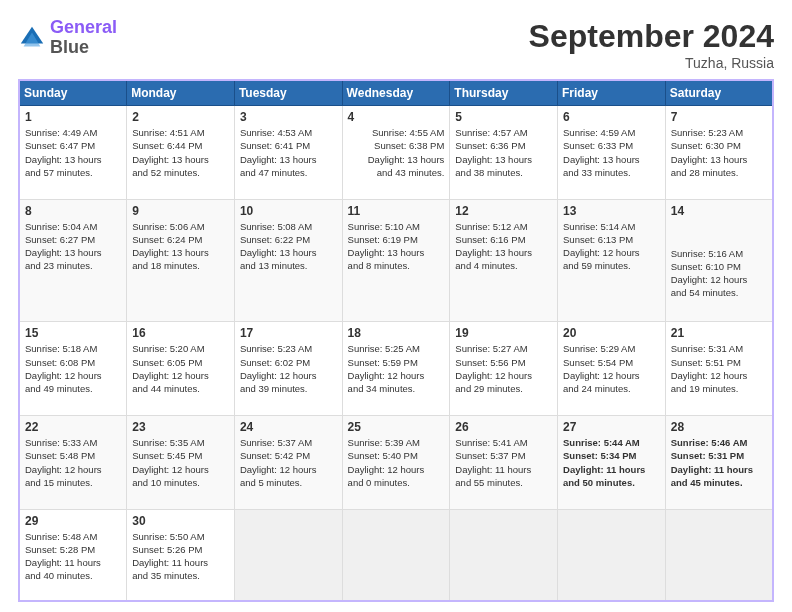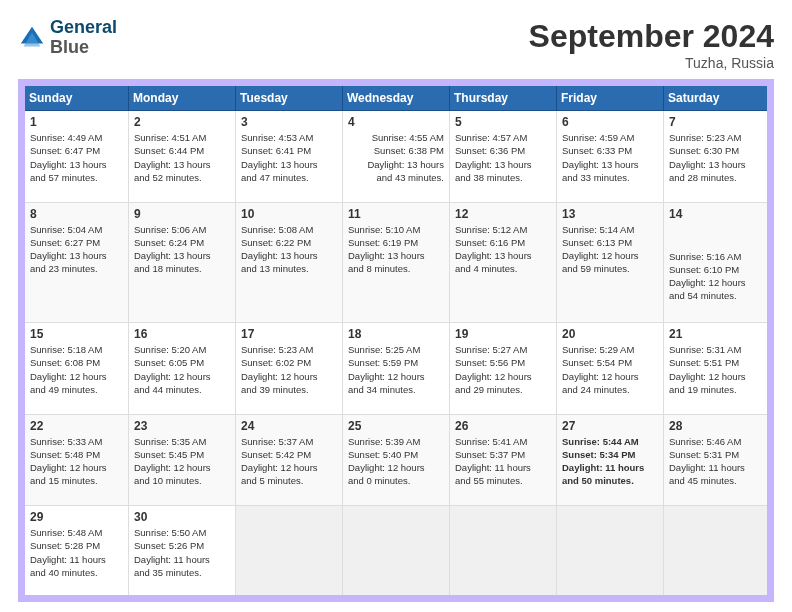--- a/index.html
+++ b/index.html
@@ -28,41 +28,41 @@
       align-items: center;
       gap: 4px;
     }
     .logo-text {
       font-size: 18px;
       font-weight: bold;
       color: #333;
       line-height: 1.1;
     }
     .logo-text span {
-      color: #0c4a6e;
+      color: #8b5cf6;
     }
     .logo-icon {
       width: 28px;
       height: 28px;
     }
     .title-block {
       text-align: right;
     }
     .month-title {
       font-size: 32px;
       font-weight: bold;
       color: #333;
     }
     .location {
       font-size: 14px;
       color: #555;
     }
     .calendar {
       flex: 1;
-      border: 7px solid #c4b5fd;
+      border: 2px solid #c4b5fd;
       border-collapse: collapse;
       width: 100%;
       table-layout: fixed;
     }
     .calendar th {
       background: #2b6cb0;
       color: #fff;
       font-size: 12px;
       font-weight: bold;
       padding: 5px 4px;
@@ -326,21 +326,21 @@
           </td>
           <td>
             <span class="day-num">27</span>
             <div class="day-info" style="white-space: pre-line; font-weight: bold;">Sunrise: 5:44 AM
 Sunset: 5:34 PM
 Daylight: 11 hours
 and 50 minutes.</div>
           </td>
           <td>
             <span class="day-num">28</span>
-            <div class="day-info" style="white-space: pre-line;">Sunrise: 5:46 AM
+            <div class="day-info" style="white-space: pre-line; font-weight: bold;">Sunrise: 5:46 AM
 Sunset: 5:31 PM
 Daylight: 11 hours
 and 45 minutes.</div>
           </td>
         </tr>
         <tr class="last-row">
           <td>
             <span class="day-num">29</span>
             <div class="day-info" style="white-space: pre-line;">Sunrise: 5:48 AM
 Sunset: 5:28 PM

